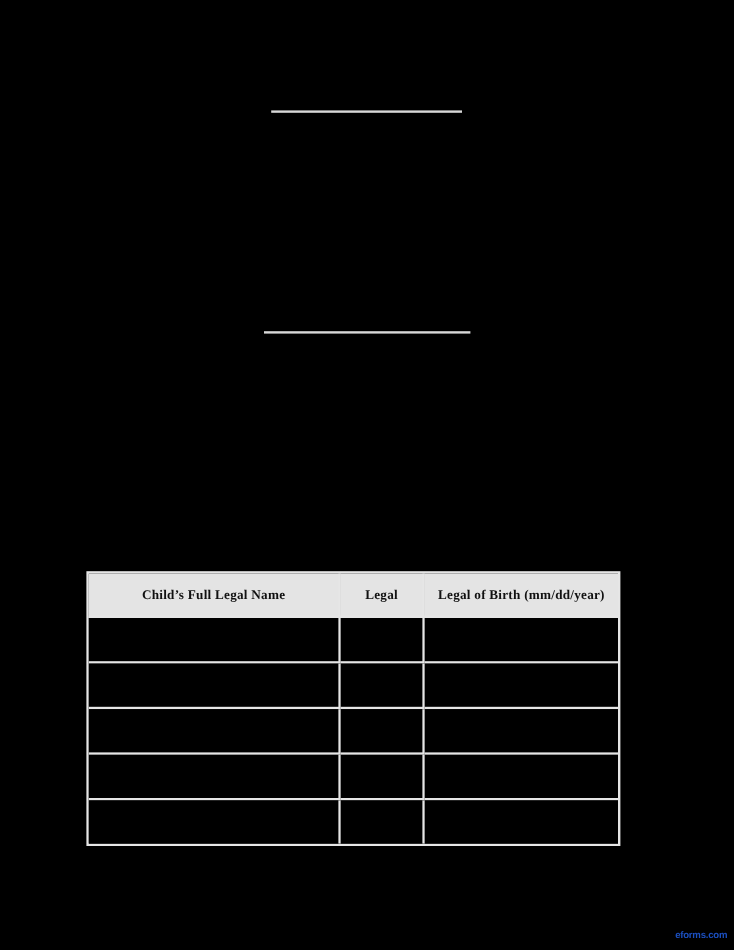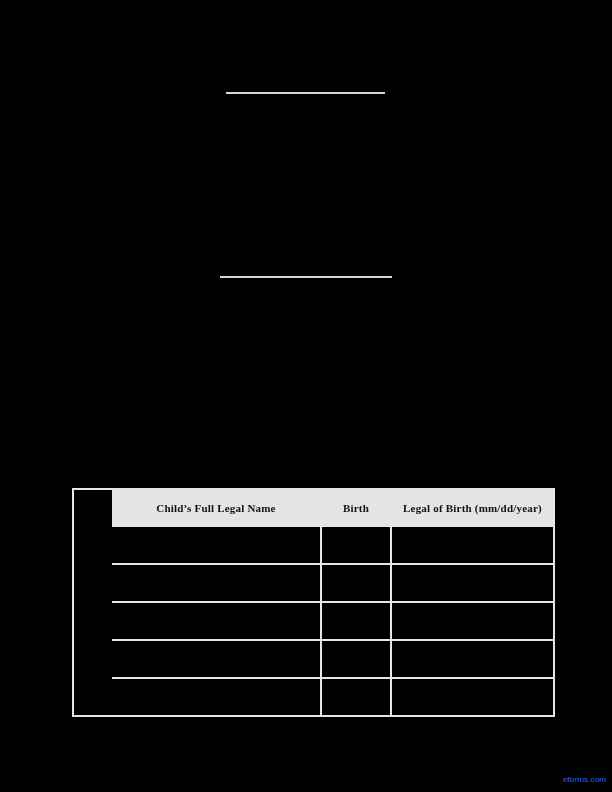--- a/index.html
+++ b/index.html
@@ -34,28 +34,27 @@
   .rule-2 {
     left: 220px;
     top: 276px;
     width: 172px;
   }
 
   
   .children-table {
     position: absolute;
     left: 72px;
-    top: 488px;
+    top: 476px;
     width: 441px;
     border-collapse: separate;
     border-spacing: 0;
     table-layout: fixed;
     background: #000000;
     border: 2px solid #e6e6e6;
-    padding-left: 38px;
   }
   .children-table th,
   .children-table td {
     border-right: 2px solid #e6e6e6;
     border-bottom: 2px solid #e6e6e6;
     padding: 0;
     margin: 0;
   }
   .children-table th:last-child,
   .children-table td:last-child {
@@ -111,21 +110,21 @@
 
   <table class="children-table">
     <colgroup>
       <col class="col-name">
       <col class="col-gender">
       <col class="col-dob">
     </colgroup>
     <thead>
       <tr>
         <th>Child’s Full Legal Name</th>
-        <th>Birth</th>
+        <th>Legal</th>
         <th>Legal of Birth (mm/dd/year)</th>
       </tr>
     </thead>
     <tbody>
       <tr>
         <td></td>
         <td></td>
         <td></td>
       </tr>
       <tr>

